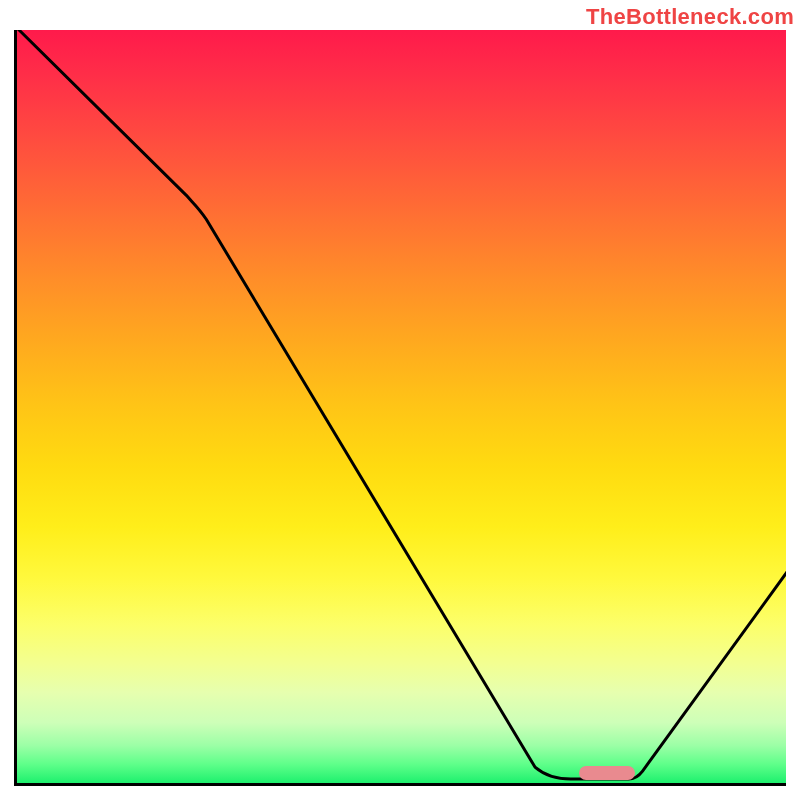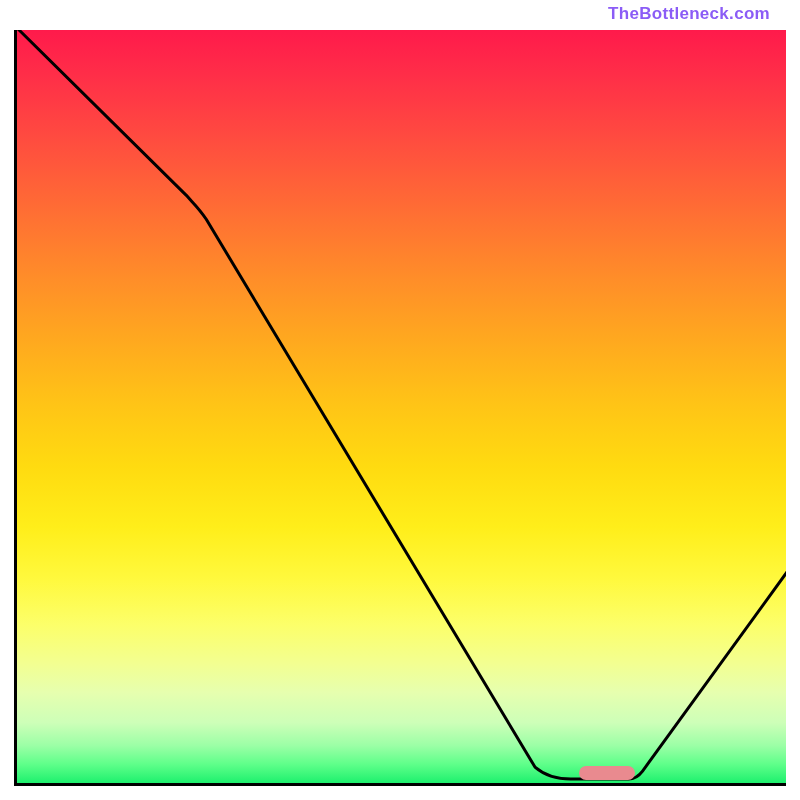--- a/index.html
+++ b/index.html
@@ -7,24 +7,24 @@
     width: 800px;
     height: 800px;
     background: #ffffff;
     position: relative;
     font-family: Arial, sans-serif;
     overflow: hidden;
   }
   .watermark {
     position: absolute;
     top: 4px;
-    right: 30px;
-    font-size: 17px;
+    right: 6px;
+    font-size: 22px;
     font-weight: bold;
-    color: #8b5cf6;
+    color: #ef4444;
     letter-spacing: 0.3px;
   }
   .plot-area {
     position: absolute;
     left: 14px;
     top: 30px;
     width: 772px;
     height: 756px;
     border-left: 3px solid #000;
     border-bottom: 3px solid #000;

